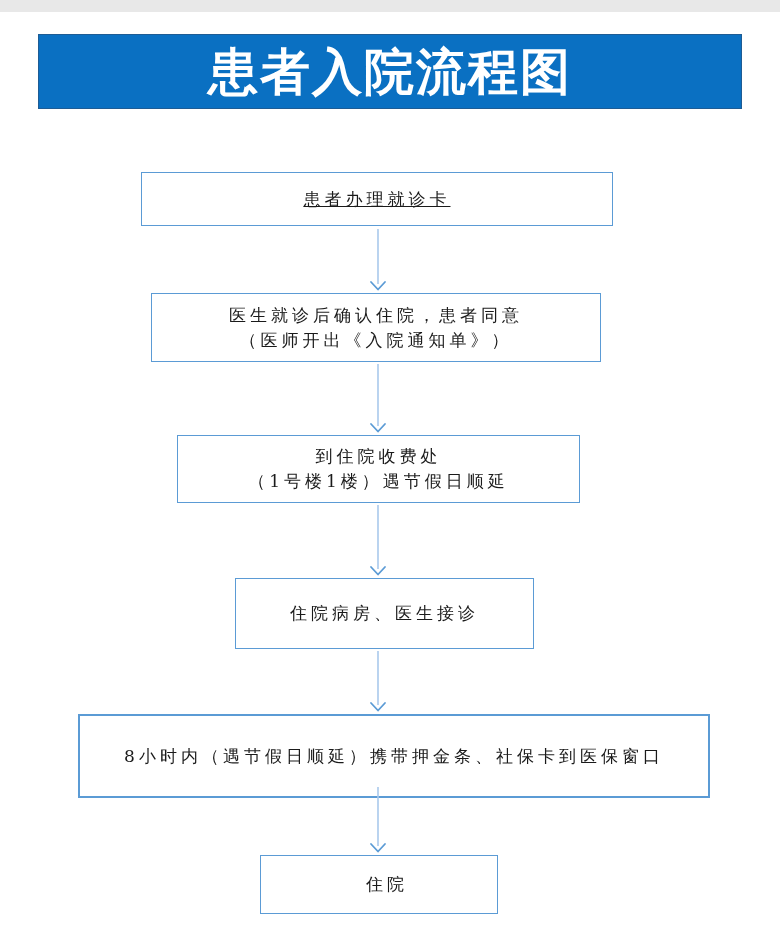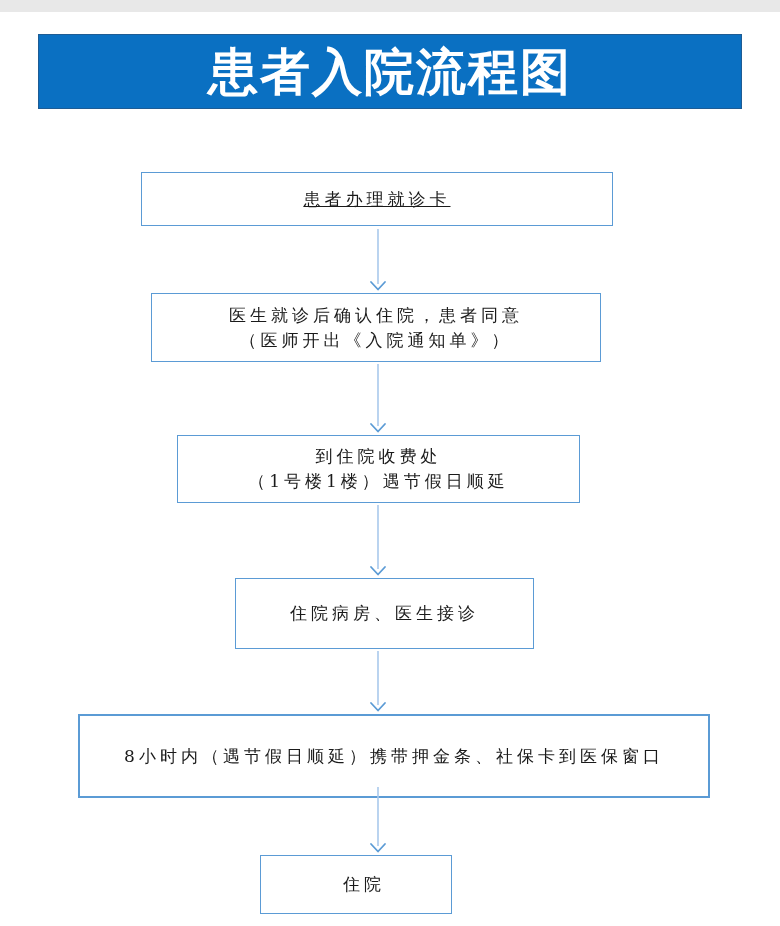--- a/index.html
+++ b/index.html
@@ -54,21 +54,21 @@
     letter-spacing: 4px;
     white-space: nowrap;
   }
   .box span { display: block; }
 
   #box1 { left: 141px; top: 160px; width: 472px; height: 54px; text-decoration: underline; }
   #box2 { left: 151px; top: 281px; width: 450px; height: 69px; }
   #box3 { left: 177px; top: 423px; width: 403px; height: 68px; }
   #box4 { left: 235px; top: 566px; width: 299px; height: 71px; align-items: center; }
   #box5 { left:  78px; top: 702px; width: 632px; height: 84px; border-width: 2px; }
-  #box6 { left: 260px; top: 843px; width: 192px; height: 59px; padding-left: 16px; }
+  #box6 { left: 260px; top: 843px; width: 238px; height: 59px; padding-left: 16px; }
 
   
   .arrow { position: absolute; left: 366px; width: 24px; overflow: visible; }
   #arrow1 { top: 217px; height: 62px; }
   #arrow2 { top: 352px; height: 69px; }
   #arrow3 { top: 493px; height: 71px; }
   #arrow4 { top: 639px; height: 61px; }
   #arrow5 { top: 775px; height: 66px; }
 
   .arrow line {

